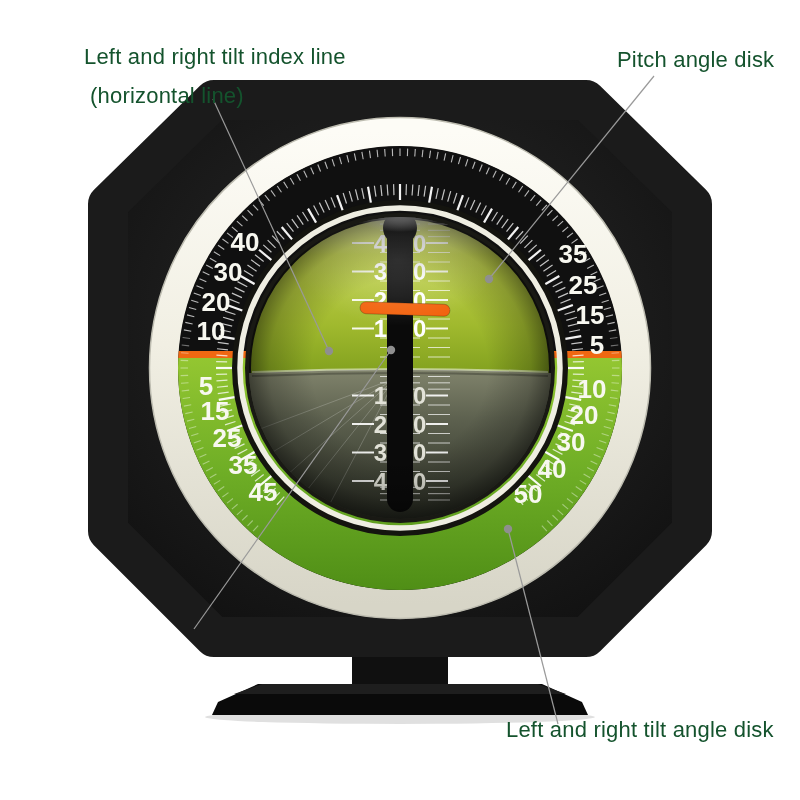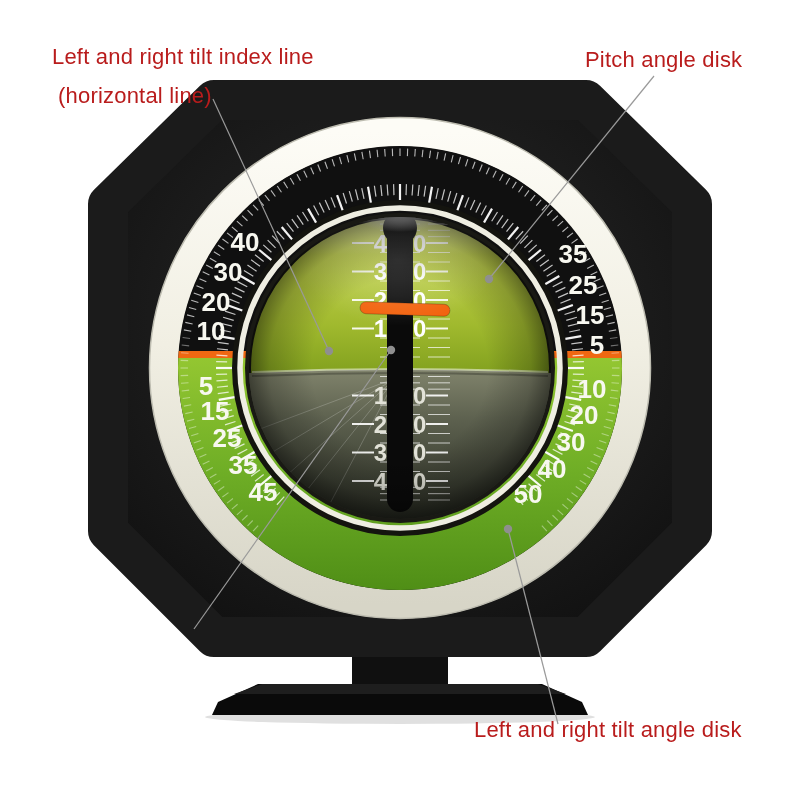--- a/index.html
+++ b/index.html
@@ -1,19 +1,19 @@
 <!DOCTYPE html>
 <html><head>
 <meta charset="utf-8">
 <style>
   html,body{margin:0;padding:0;background:#ffffff;}
   .stage{position:relative;width:800px;height:800px;background:#ffffff;overflow:hidden;
          font-family:"Liberation Sans",sans-serif;}
   .stage svg{position:absolute;left:0;top:0;}
-  .callout{position:absolute;font-size:22px;color:#b91c1c;white-space:nowrap;letter-spacing:.2px;}
+  .callout{position:absolute;font-size:22px;color:#14532d;white-space:nowrap;letter-spacing:.2px;margin-left:32px;}
   .num{font-family:"Liberation Sans",sans-serif;font-weight:bold;font-size:26px;fill:#f8f8f0;
        text-anchor:middle;dominant-baseline:central;}
   .inum{font-family:"Liberation Sans",sans-serif;font-weight:bold;font-size:24px;fill:#ffffff;
         text-anchor:middle;dominant-baseline:central;letter-spacing:26px;}
   .inum-lower{fill:#e2e2d8;}
   .callout-line{stroke:#9a9a9a;stroke-width:1.2;}
   .callout-dot{fill:#8f8f8f;}
 </style>
 </head>
 <body>

